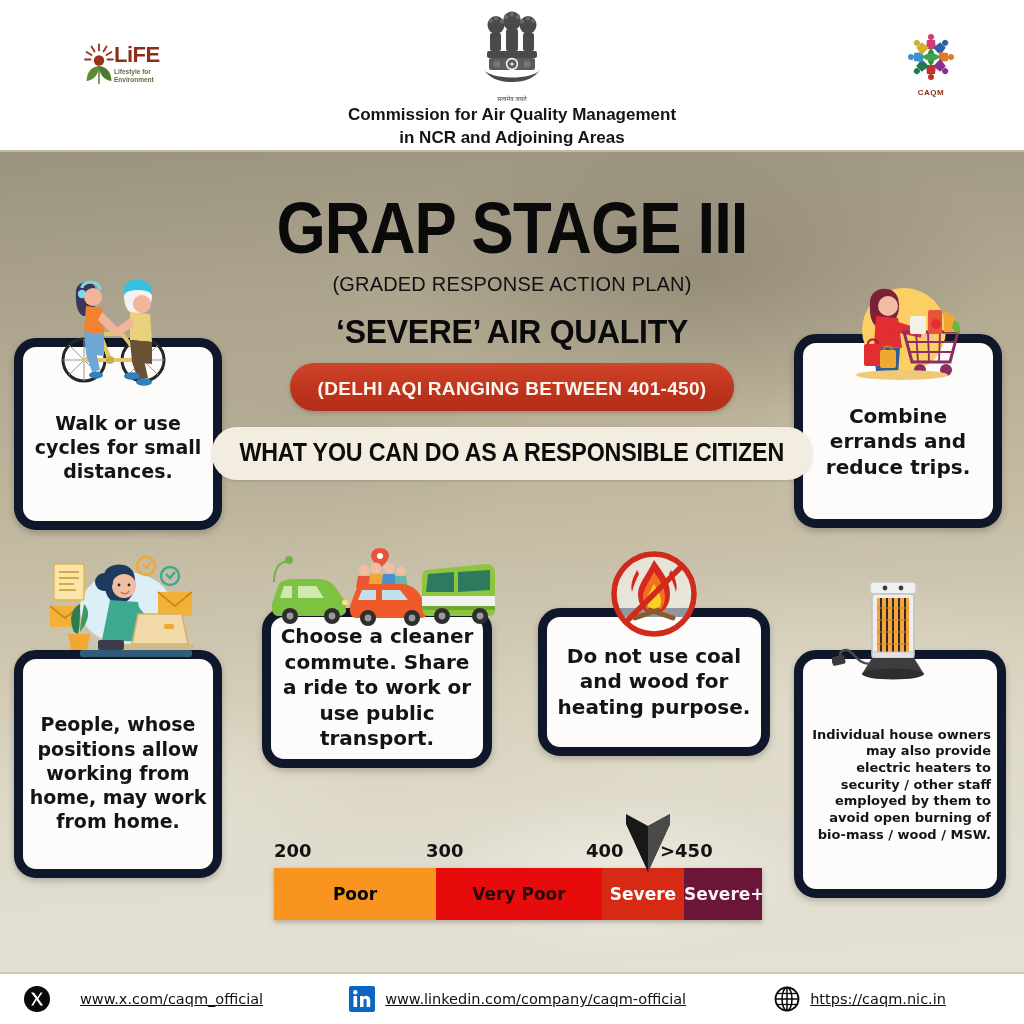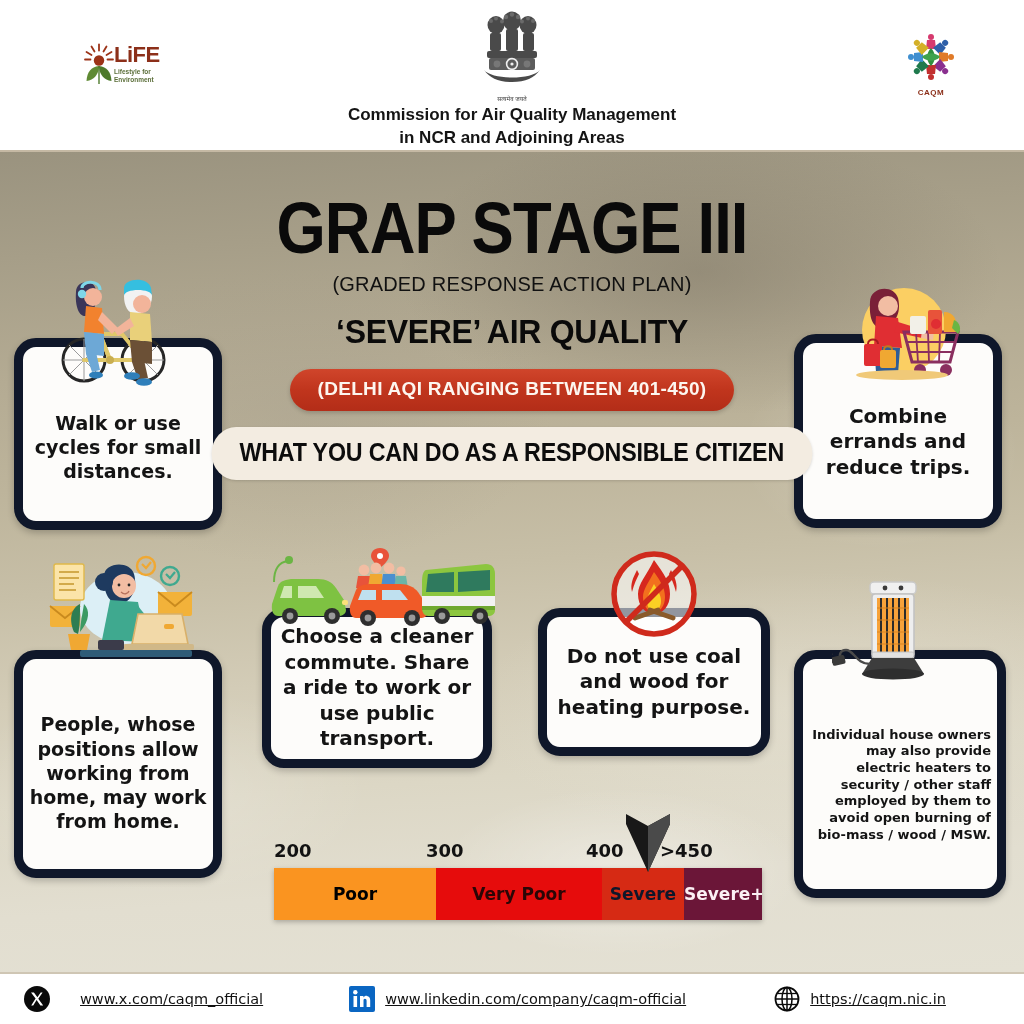--- a/index.html
+++ b/index.html
@@ -137,22 +137,22 @@
   .severe-line {
     margin-top: 16px;
     font-size: 34px;
     font-weight: bold;
     color: #0a0a0a;
     letter-spacing: -0.3px;
     transform: scaleX(0.94);
   }
   .aqi-pill {
     display: inline-block;
-    margin-top: 18px;
-    padding: 9px 28px 11px;
+    margin-top: 12px;
+    padding: 15px 28px 11px;
     background: linear-gradient(180deg, #d0452b 0%, #c0351d 50%, #b32d18 100%);
     border-radius: 30px;
     color: #fdf6ef;
     font-size: 19px;
     font-weight: bold;
     letter-spacing: 0.3px;
     box-shadow: 0 2px 4px rgba(0,0,0,0.18);
   }
   .citizen-banner {
     display: inline-block;
@@ -255,21 +255,21 @@
   .seg {
     display: flex;
     align-items: center;
     justify-content: center;
     font-size: 17px;
     font-weight: bold;
     font-family: "DejaVu Sans", sans-serif;
   }
   .seg-poor      { flex: 0 0 162px; background: #fa9420; color: #000000; }
   .seg-verypoor  { flex: 0 0 166px; background: #e60c0c; color: #2b0606; }
-  .seg-severe    { flex: 0 0 82px;  background: #d62a14; color: #0f172a; }
+  .seg-severe    { flex: 0 0 82px;  background: #d62a14; color: #ffffff; }
   .seg-severeplus{ flex: 1 1 auto;  background: #6b1638; color: #fbf0f4; }
 
   .scale-marker {
     position: absolute;
     left: 349px; top: -28px;
     width: 50px; height: 62px;
     z-index: 25;
   }
 
   

